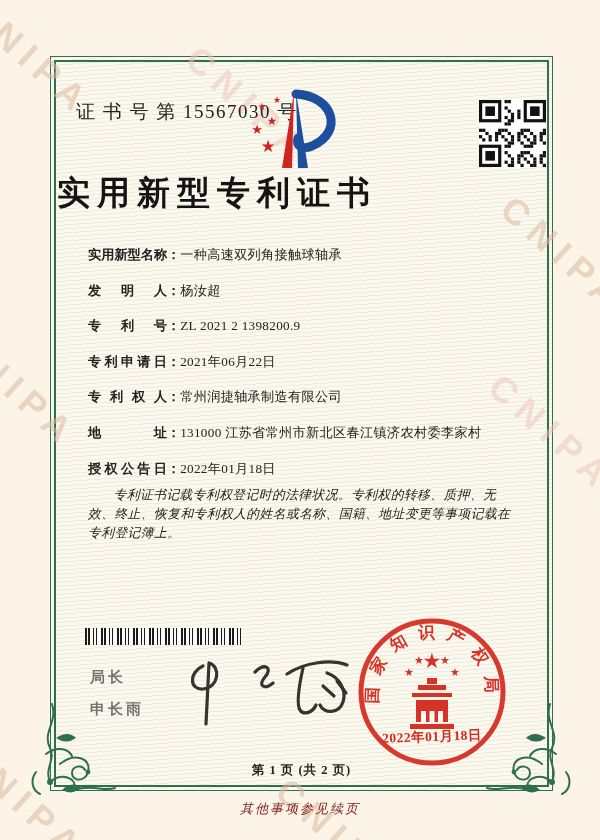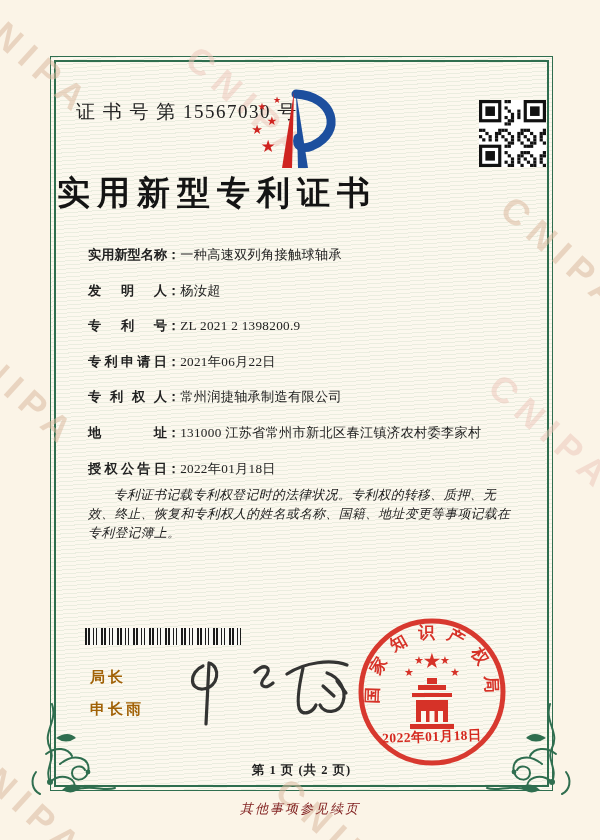--- a/index.html
+++ b/index.html
@@ -63,21 +63,21 @@
   .bodytext p{margin:0;text-indent:2em;}
   
   .barcode{
     position:absolute;left:85px;top:628px;width:156px;height:17px;z-index:2;
     background:repeating-linear-gradient(90deg,
       #1b1b1b 0 2px,#f8f8f4 2px 3px,#1b1b1b 3px 5px,#f8f8f4 5px 8px,
       #1b1b1b 8px 9px,#f8f8f4 9px 11px,#1b1b1b 11px 12px,#f8f8f4 12px 16px);
   }
   .officer-title,.officer-name{
     position:absolute;left:90px;z-index:2;
-    font:600 15px "Liberation Sans","DejaVu Sans",sans-serif;letter-spacing:3px;color:#a16207;
+    font:600 15px "Liberation Sans","DejaVu Sans",sans-serif;letter-spacing:3px;color:#737373;
   }
   .officer-title{top:668px;}
   .officer-name{top:700px;}
   .signature{position:absolute;left:175px;top:646px;z-index:2;}
   .seal{position:absolute;left:352px;top:614px;z-index:3;}
   .seal-date{
     position:absolute;left:362px;top:728px;width:140px;z-index:4;
     text-align:center;color:#d5281e;font-weight:600;font-size:13.5px;
     letter-spacing:.5px;transform:rotate(-2deg);
   }

